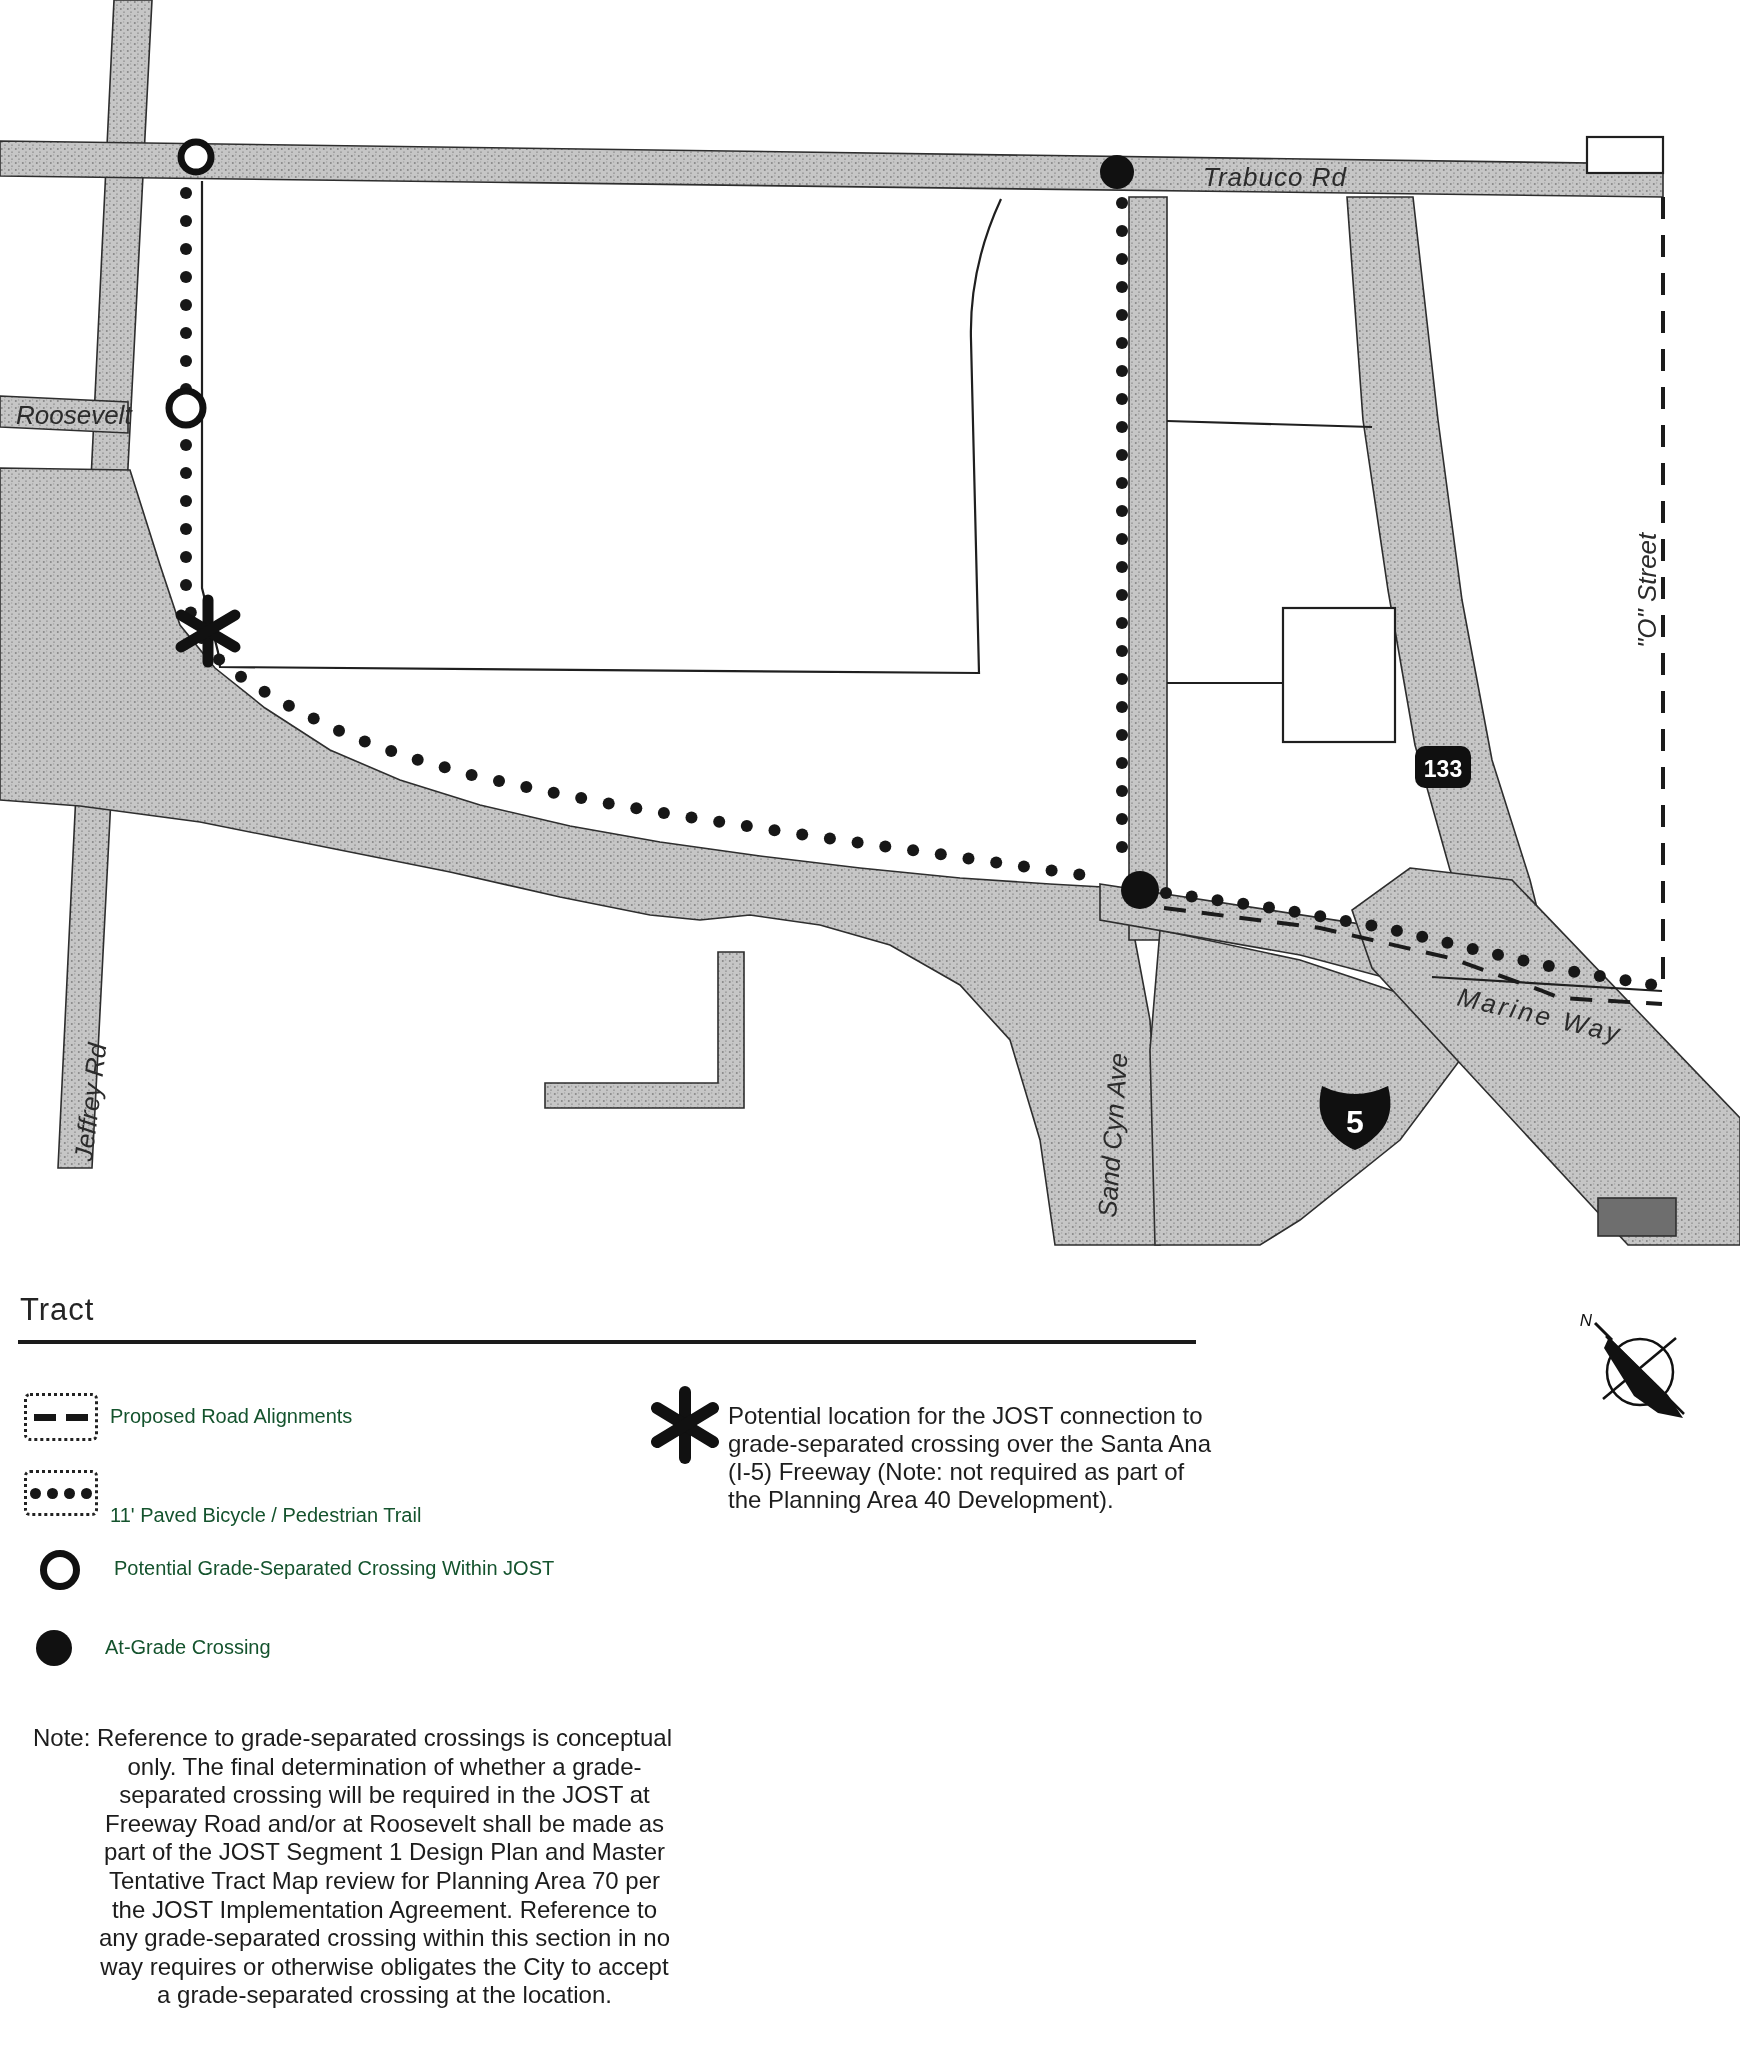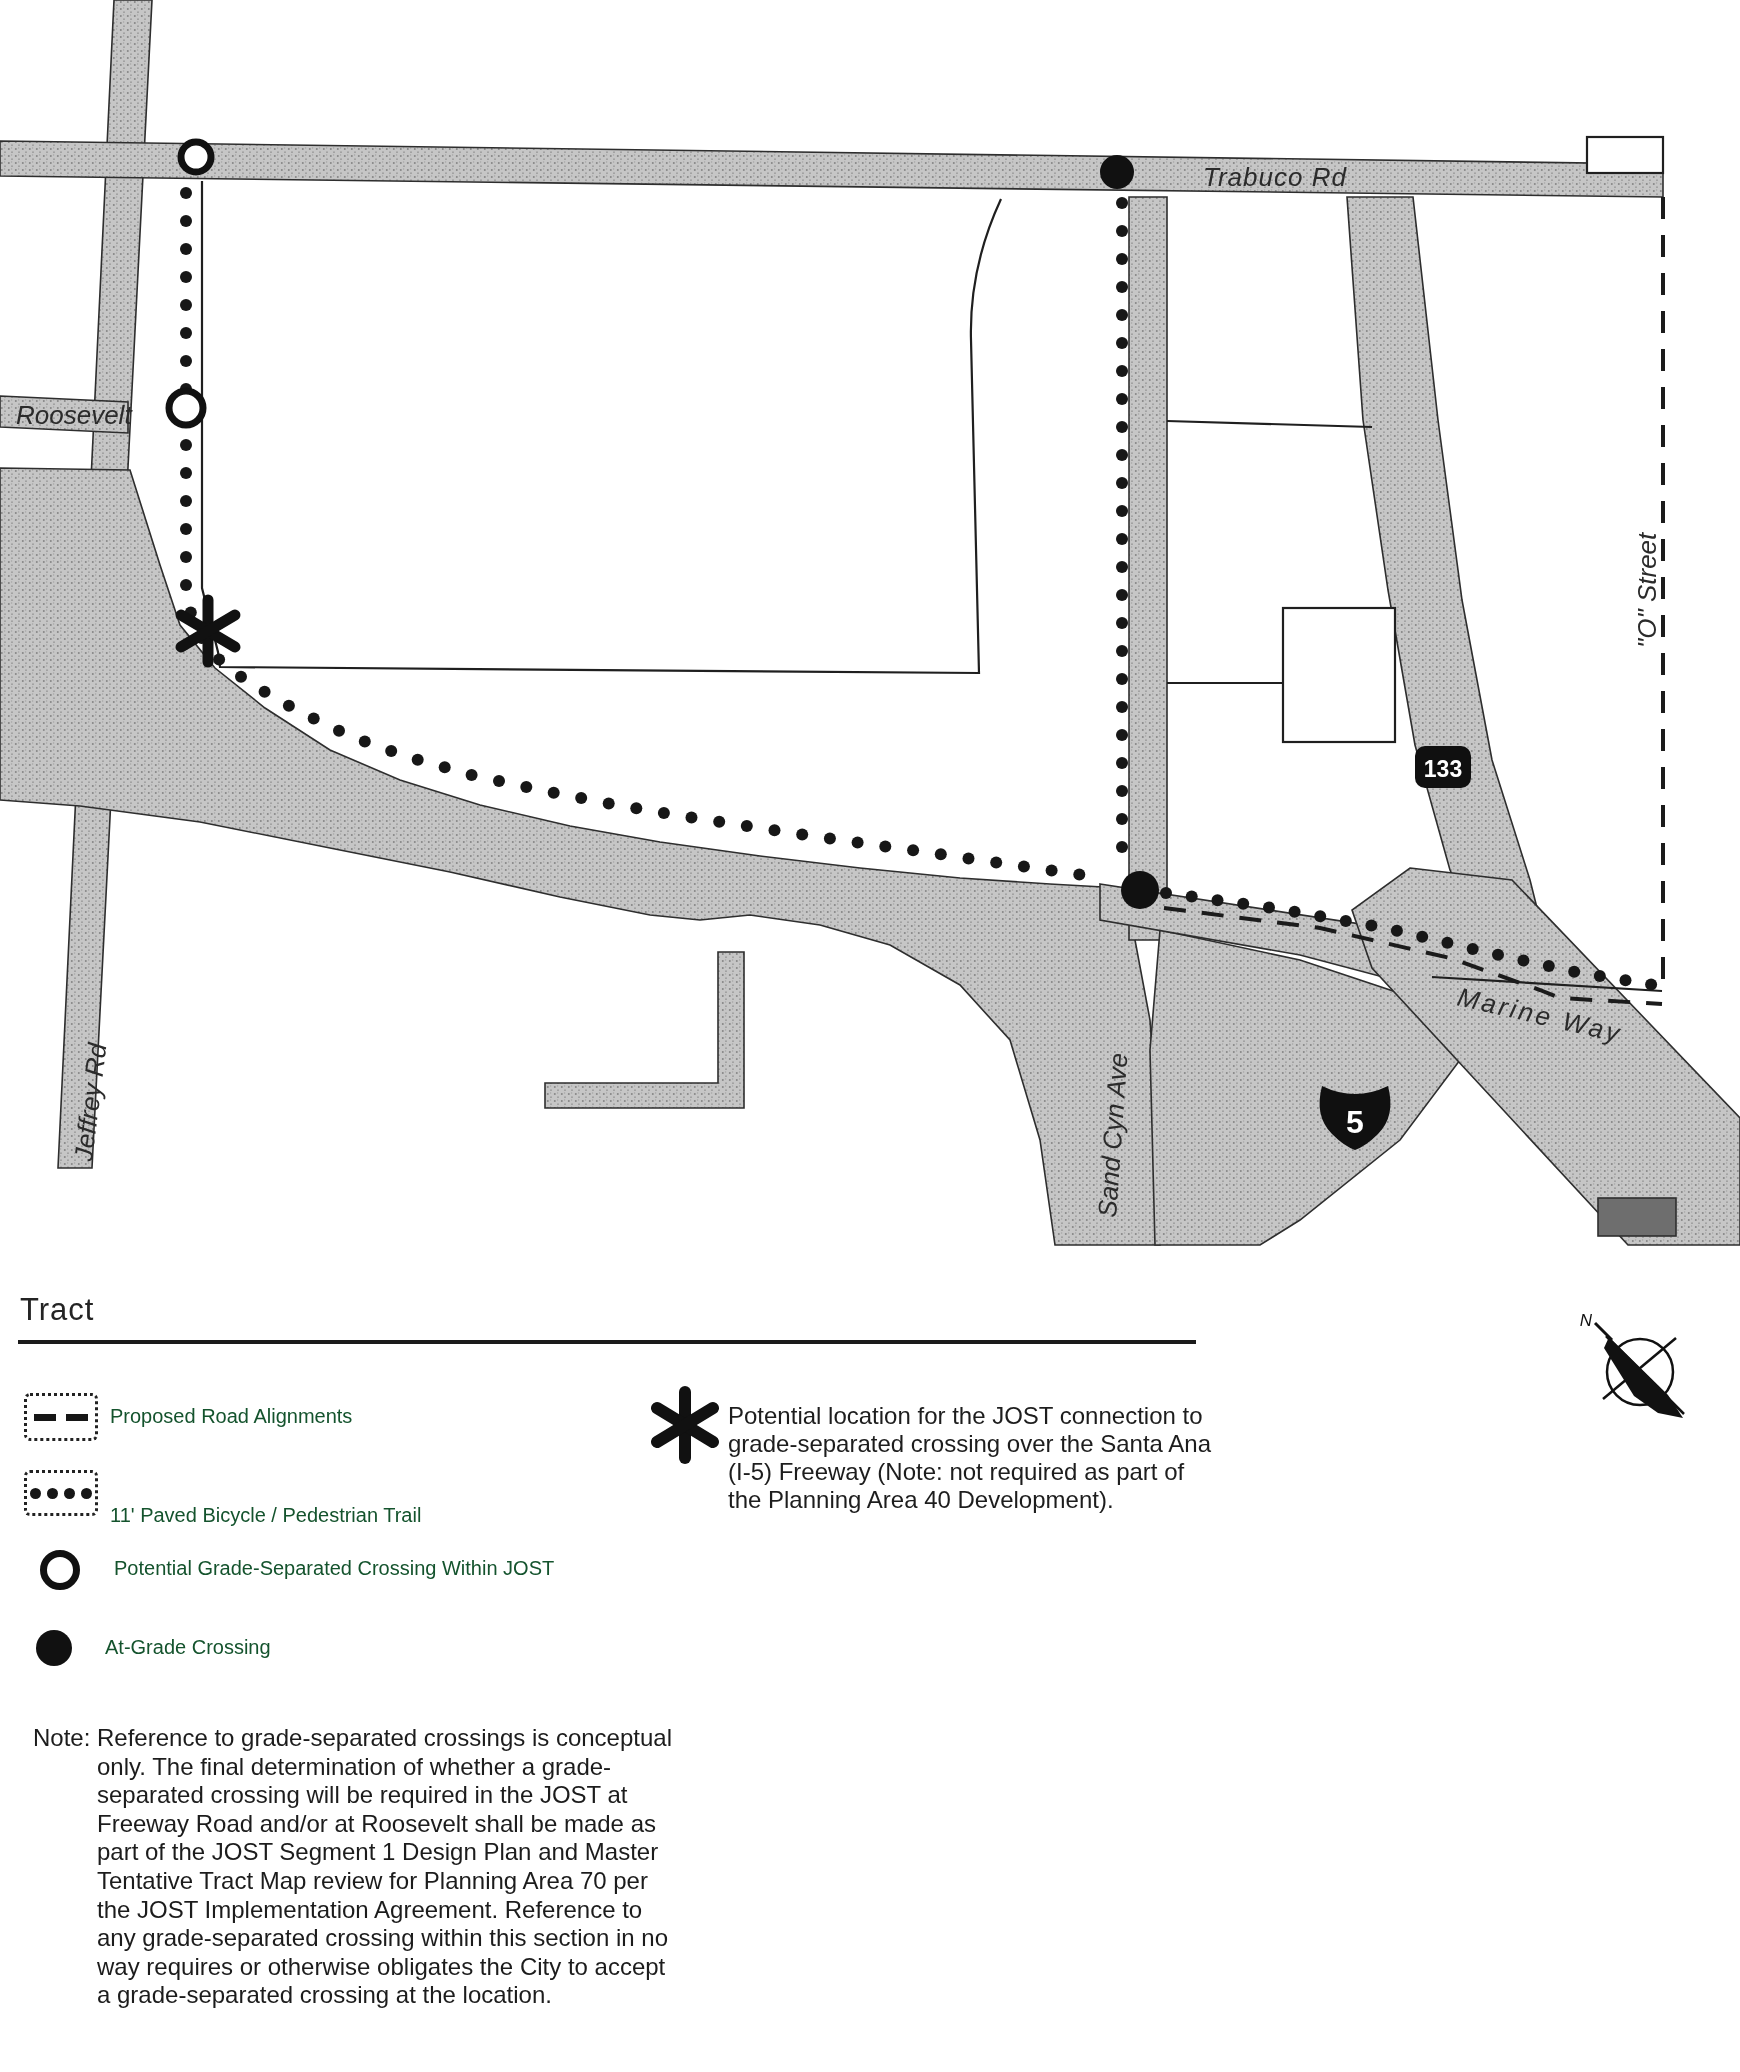--- a/index.html
+++ b/index.html
@@ -21,21 +21,21 @@
   .dot-seg{display:inline-block;width:11px;height:11px;border-radius:50%;background:#161616;}
   .circle-open{
     position:absolute;width:26px;height:26px;border:7px solid #111;border-radius:50%;background:#fff;
   }
   .circle-filled{
     position:absolute;width:36px;height:36px;border-radius:50%;background:#111;
   }
   .ast-lines{left:728px;top:1402px;}
   .ast-lines .aline{font-size:24px;line-height:28px;color:#1d1d1d;white-space:nowrap;}
   .note-label{left:33px;top:1724px;font-size:24px;color:#1c1c1c;text-align:center;}
-  .note-lines{left:97px;top:1724px;}
+  .note-lines{left:97px;top:1724px;text-align:center;}
   .note-lines .nline{font-size:24px;line-height:28.6px;color:#1c1c1c;white-space:nowrap;}
 </style>
 </head>
 <body>
 
 <div class="page">
 
   <svg width="1740" height="2072" viewBox="0 0 1740 2072">
     <defs>
       <pattern id="speck" width="7" height="7" patternUnits="userSpaceOnUse">

